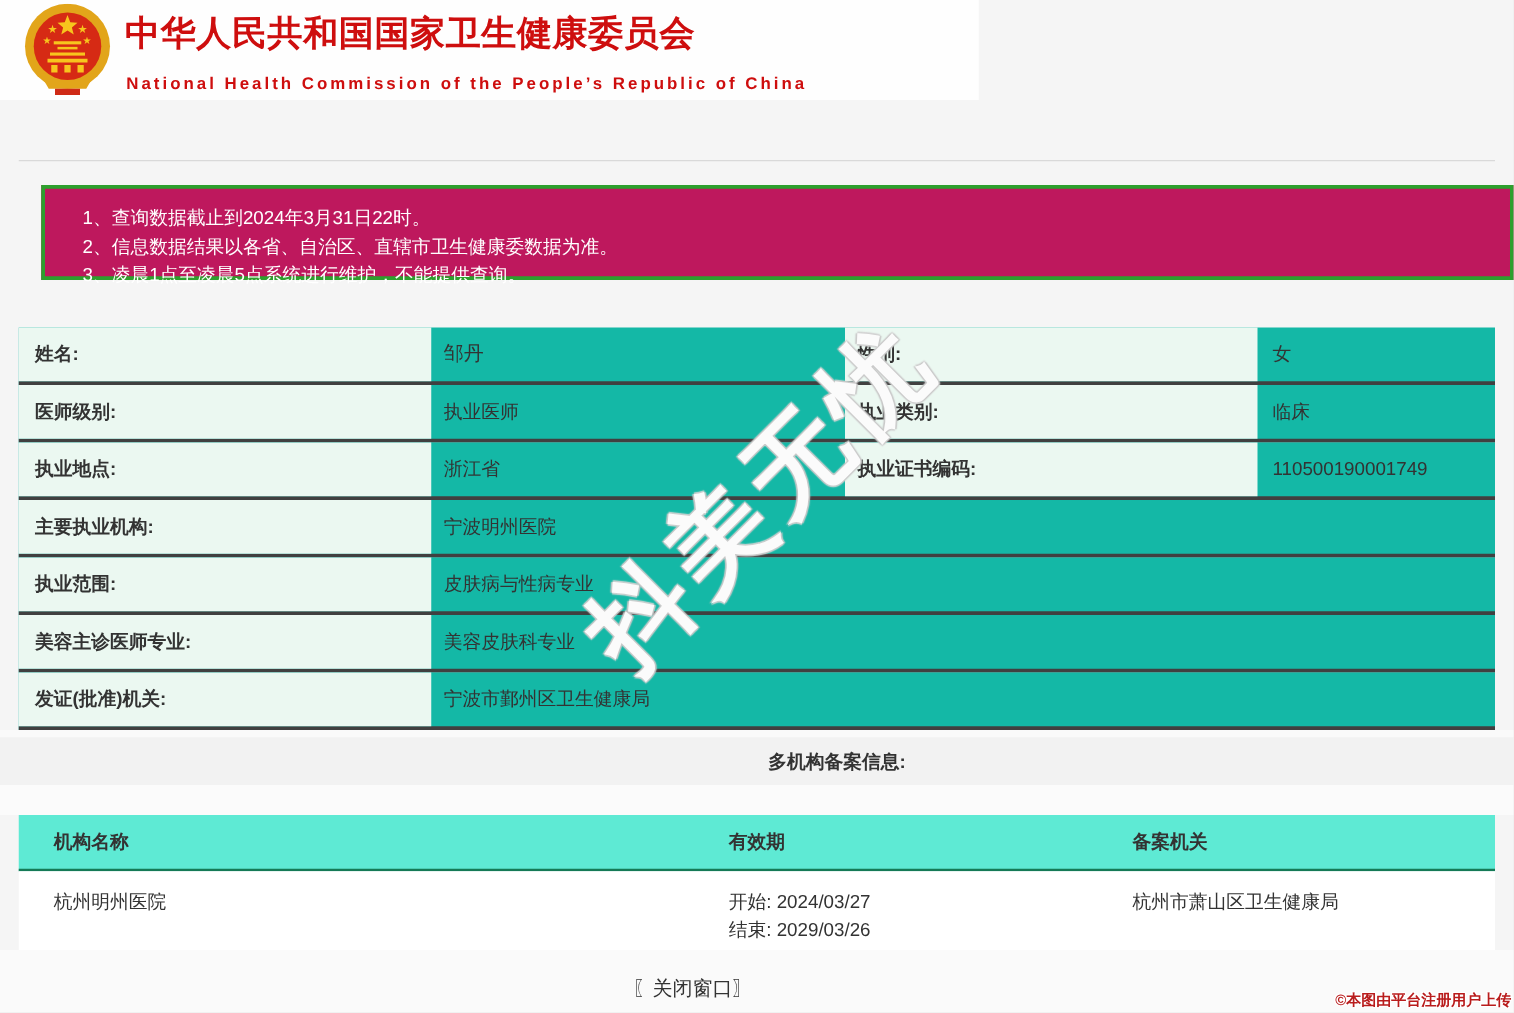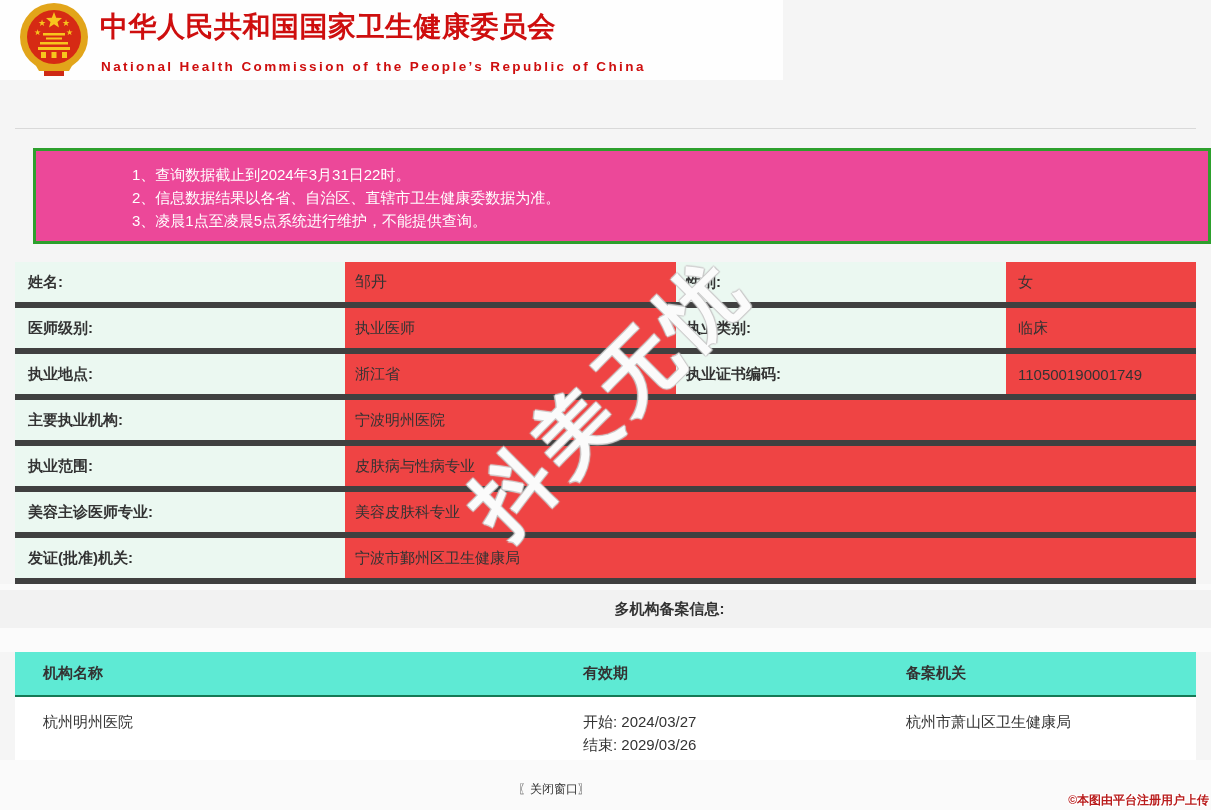--- a/index.html
+++ b/index.html
@@ -12,27 +12,27 @@
   
   .header { position:absolute; left:0; top:0; width:783px; height:80px; background:#fefefe; }
   .emblem { position:absolute; left:18px; top:3px; width:72px; height:74px; }
   .title-cn { position:absolute; left:100px; top:8px; font-size:28px; font-weight:bold;
               color:#ce0e0e; white-space:nowrap; letter-spacing:0.5px; }
   .title-en { position:absolute; left:101px; top:59px; font-size:13.5px; font-weight:bold;
               color:#ce0e0e; letter-spacing:2.4px; white-space:nowrap; }
   .top-divider { position:absolute; left:15px; top:128px; width:1181px; height:1px; background:#d9d9d9; }
 
   
-  .notice { position:absolute; left:33px; top:148px; width:1178px; height:96px;
-            background:#ec4899; border:3px solid #2da02d; padding:12px 0 0 96px; }
+  .notice { position:absolute; left:33px; top:148px; width:1178px; height:76px;
+            background:#be185d; border:3px solid #2da02d; padding:12px 0 0 30px; }
   .notice-line { color:#ffffff; font-size:15px; line-height:23px; white-space:nowrap; }
 
   
   .info-table { position:absolute; left:15px; top:262px; width:1181px; }
-  .irow { display:flex; height:46px; border-bottom:6px solid #404040; background:#ef4444; }
+  .irow { display:flex; height:46px; border-bottom:3px solid #404040; background:#14b8a6; }
   .cell { display:flex; align-items:center; font-size:15px; }
   .c-label  { width:330px; background:#ebf8f1; padding-left:13px; font-weight:bold; }
   .c-value  { width:331px; padding-left:10px; }
   .c-label2 { width:330px; background:#ebf8f1; padding-left:10px; font-weight:bold; }
   .c-value2 { flex:1; padding-left:12px; }
   .c-value.wide { flex:1; }
   .v-strong { font-weight:normal; font-size:16px; }
 
   
   .band-pre  { position:absolute; left:0; top:584px; width:1211px; height:6px;  background:#fafafa; }
@@ -47,21 +47,21 @@
   .t2-header { display:flex; height:45px; background:#5eead4; border-bottom:2px solid #157a56;
                align-items:center; font-size:15px; font-weight:bold; }
   .t2-row { display:flex; background:#ffffff; padding:13px 0 14px; font-size:15px; line-height:23px; }
   .t2-c1 { width:568px; padding-left:28px; }
   .t2-c2 { width:323px; }
   .t2-c3 { flex:1; }
   .bottom-area { position:absolute; left:0; top:760px; width:1211px; height:50px; background:#fafafa; }
 
   
   .close-link { position:absolute; left:0; top:781px; width:1108px; text-align:center;
-                font-size:12px; color:#333; cursor:pointer; }
+                font-size:16px; color:#333; cursor:pointer; }
 
   
   .watermark-diag {
     position:absolute; left:610px; top:398px; white-space:nowrap; pointer-events:none;
     transform:translate(-50%,-50%) rotate(-45deg);
     font-size:80px; font-weight:bold; letter-spacing:8px;
     color:rgba(255,255,255,0.93);
     text-shadow:1px 1px 1px #c9c9c9, -1px -1px 1px #c9c9c9, 1px -1px 1px #d5d5d5, -1px 1px 1px #d5d5d5;
   }
   .watermark-br {

